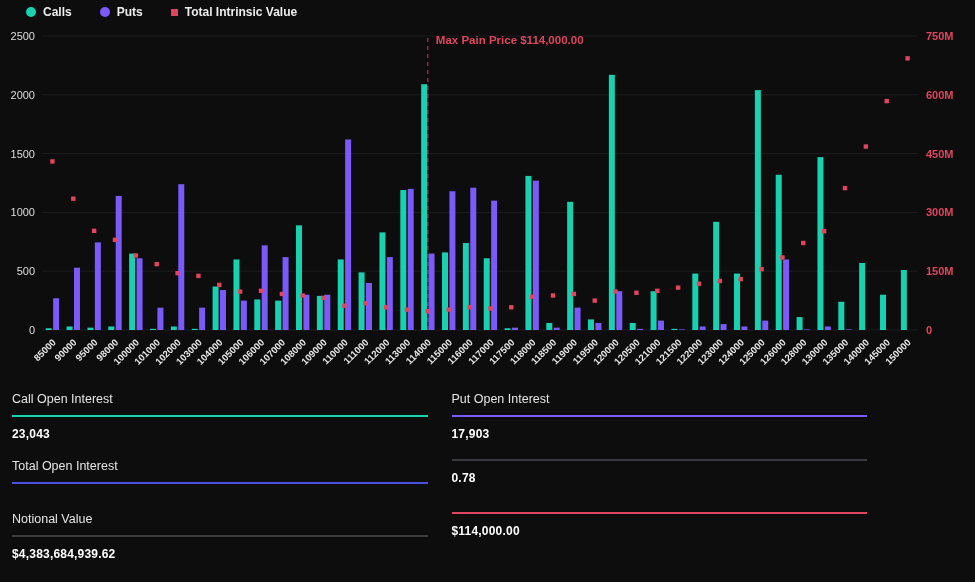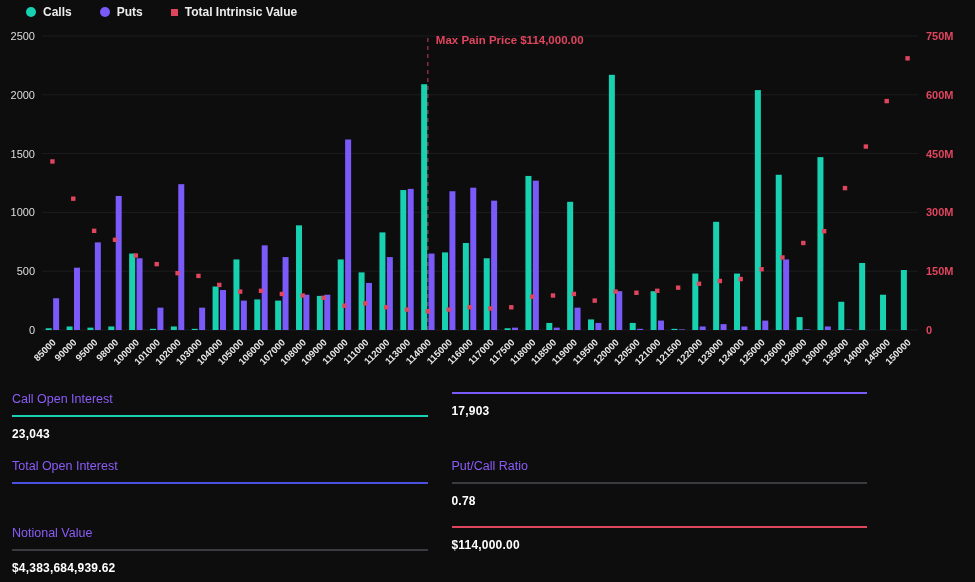--- a/index.html
+++ b/index.html
@@ -19,21 +19,21 @@
   .legend-sq { width: 7px; height: 7px; display: inline-block; }
   .legend-label { font-size: 12px; font-weight: 700; color: #ededed; }
   #chart-svg { display: block; }
   .stats {
     position: absolute; left: 0; right: 0; top: 380px;
     display: grid; grid-template-columns: 1fr 1fr;
     column-gap: 24px; row-gap: 4px;
     padding: 6px 12px 0 12px;
   }
   .stat { padding: 6px 0 8px 0; }
-  .stat-label { color: #8b5cf6; font-size: 12.5px; margin-bottom: 9px; }
+  .stat-label { color: #e5e5e5; font-size: 12.5px; margin-bottom: 9px; }
   .stat-line { height: 2px; width: 100%; margin-bottom: 10px; background: #3a3a3f; }
   .stat-value { color: #ffffff; font-size: 12px; font-weight: 700; letter-spacing: .2px; }
 </style>
 </head>
 <body>
 
 <div class="wrap">
 
   <div class="legend">
     <div class="legend-item">
@@ -238,29 +238,29 @@
       <text x="911.5714285714286" y="343" fill="#e8e8e8" font-size="9.5" font-weight="700" text-anchor="end" font-family="Liberation Sans, sans-serif" transform="rotate(-45 911.5714285714286 343)">150000</text>
     </svg>
 
   <div class="stats">
     <div class="stat">
       <div class="stat-label">Call Open Interest</div>
       <div class="stat-line" style="background-color: rgb(23, 209, 176);"></div>
       <div class="stat-value">23,043</div>
     </div>
     <div class="stat">
+      <div class="stat-label">Put Open Interest</div>
       <div class="stat-line" style="background-color: rgb(122, 90, 248);"></div>
       <div class="stat-value">17,903</div>
     </div>
     <div class="stat">
       <div class="stat-label">Total Open Interest</div>
       <div class="stat-line" style="background-color: rgb(74, 80, 224);"></div>
     </div>
     <div class="stat">
-      <div class="stat-label">Put/Call Ratio</div>
       <div class="stat-line" style="background-color: rgb(58, 58, 63);"></div>
       <div class="stat-value">0.78</div>
     </div>
     <div class="stat">
       <div class="stat-label">Notional Value</div>
       <div class="stat-line" style="background-color: rgb(58, 58, 63);"></div>
       <div class="stat-value">$4,383,684,939.62</div>
     </div>
     <div class="stat">
       <div class="stat-line" style="background-color: rgb(224, 69, 94);"></div>

